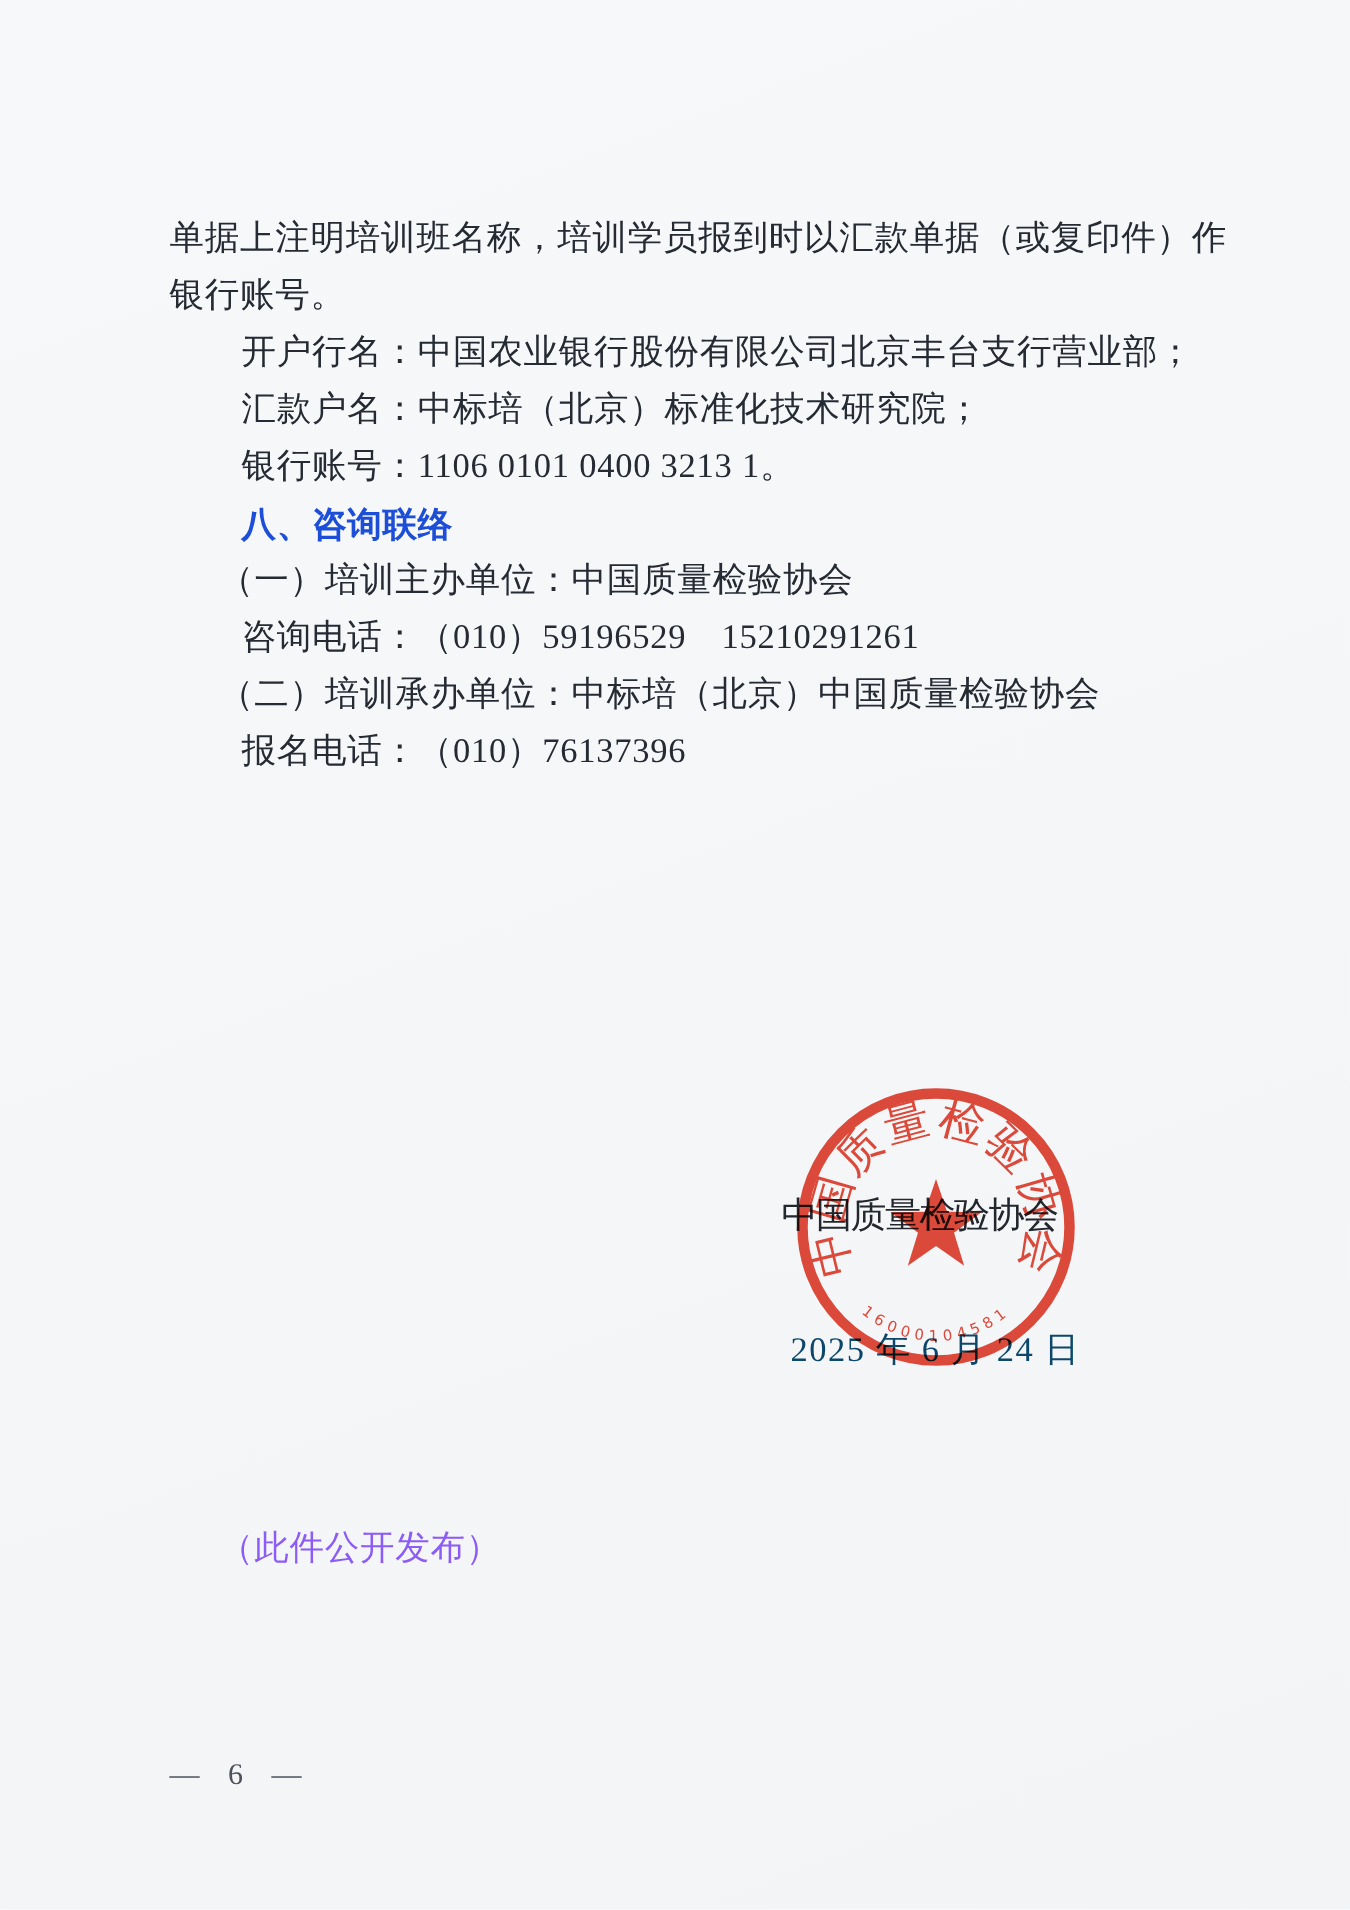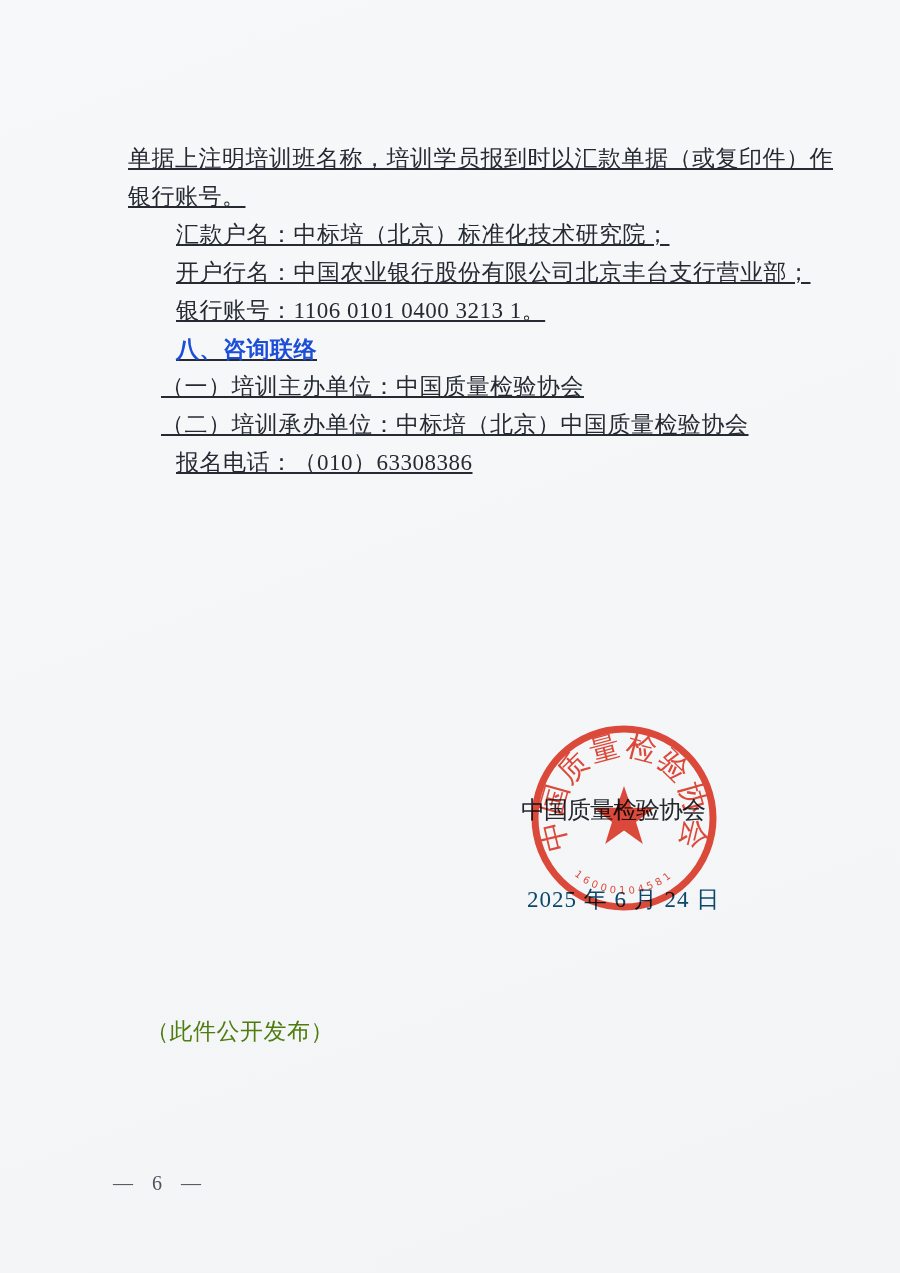--- a/index.html
+++ b/index.html
@@ -14,24 +14,23 @@
     background: linear-gradient(160deg, #f7f8fa 0%, #f5f6f8 55%, #f3f4f6 100%);
     font-family: "Liberation Serif", "DejaVu Serif", serif;
     color: #252a33;
   }
   .page {
     position: absolute;
     inset: 0;
   }
   .body-text {
     position: absolute;
-    left: 128px;
+    left: 113px;
     top: 140px;
     width: 682px;
-    text-decoration: underline;
   }
   .body-text p {
     margin: 0;
     font-size: 23px;
     line-height: 38px;
     letter-spacing: 0.5px;
     white-space: nowrap;
   }
   .indent { padding-left: 48px; }
   .indent-paren { padding-left: 33px; }
@@ -68,47 +67,48 @@
     color: #0c4a6e;
     mix-blend-mode: multiply;
     white-space: nowrap;
   }
   .release-note {
     position: absolute;
     left: 146px;
     top: 1016px;
     font-size: 23px;
     letter-spacing: 0.5px;
-    color: #4d7c0f;
+    color: #8b5cf6;
   }
   .page-number {
     position: absolute;
     left: 113px;
     top: 1172px;
     font-size: 20px;
     letter-spacing: 7px;
     color: #4d525c;
     white-space: nowrap;
   }
 </style>
 </head>
 <body>
 
 <div class="page">
 
   <div class="body-text">
     <p>单据上注明培训班名称，培训学员报到时以汇款单据（或复印件）作</p>
     <p>银行账号。</p>
+    <p class="indent">开户行名：中国农业银行股份有限公司北京丰台支行营业部；</p>
     <p class="indent">汇款户名：中标培（北京）标准化技术研究院；</p>
-    <p class="indent">开户行名：中国农业银行股份有限公司北京丰台支行营业部；</p>
     <p class="indent">银行账号：1106 0101 0400 3213 1。</p>
     <p class="indent heading">八、咨询联络</p>
     <p class="indent-paren">（一）培训主办单位：中国质量检验协会</p>
+    <p class="indent">咨询电话：（010）59196529　15210291261</p>
     <p class="indent-paren">（二）培训承办单位：中标培（北京）中国质量检验协会</p>
-    <p class="indent">报名电话：（010）63308386</p>
+    <p class="indent">报名电话：（010）76137396</p>
   </div>
 
   <svg class="seal" viewBox="0 0 200 200" aria-hidden="true">
     <g opacity="0.9">
       <circle cx="100" cy="104" r="89" fill="none" stroke="#d93726" stroke-width="7"></circle>
       <path id="sealArcPath" d="M 49.2 139.6 A 62 62 0 1 1 150.8 139.6" fill="none"></path>
       <path id="sealCodePath" d="M 51.2 162.2 A 76 76 0 0 0 148.8 162.2" fill="none"></path>
       <text font-size="30" fill="#d93726" letter-spacing="2" font-family="Liberation Serif, DejaVu Serif, serif">
         <textPath href="#sealArcPath" startOffset="50%" text-anchor="middle">中国质量检验协会</textPath>
       </text>

